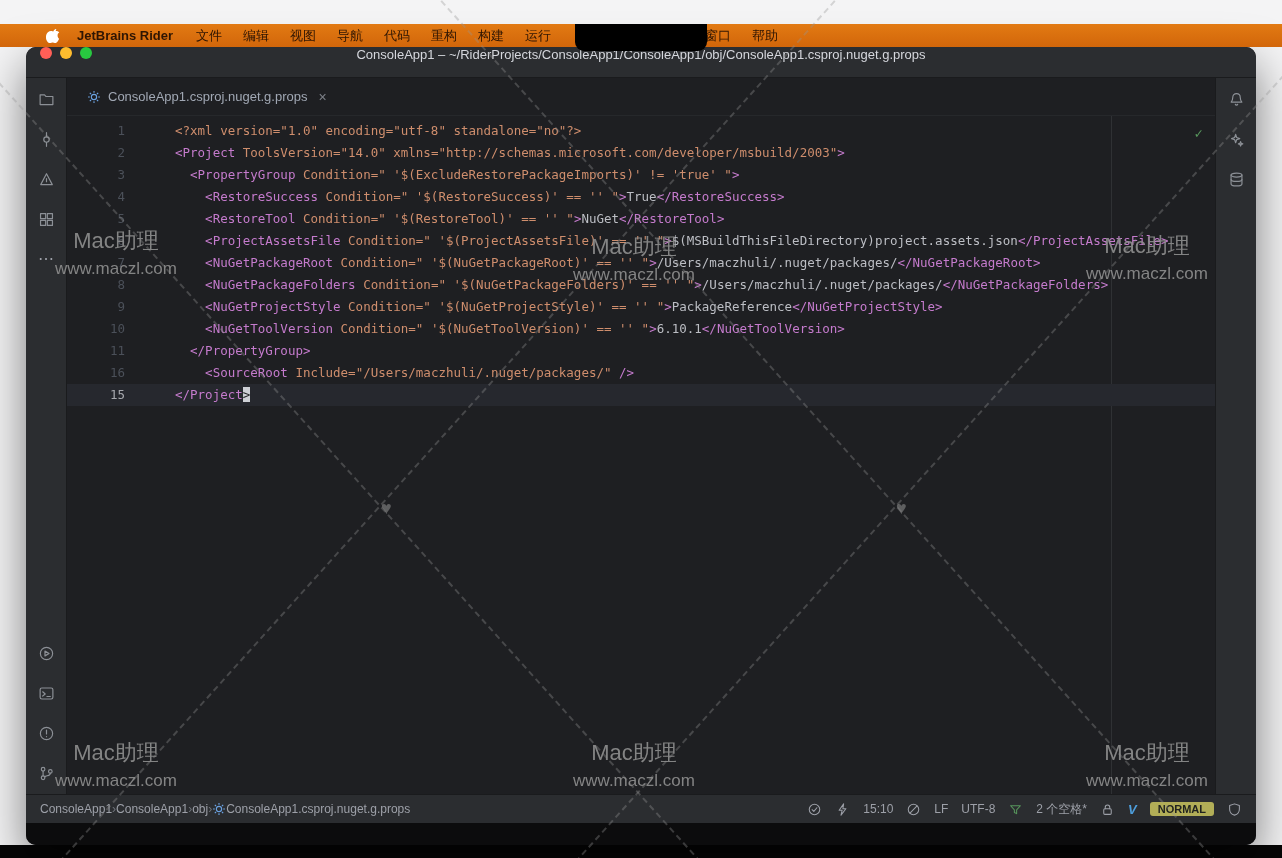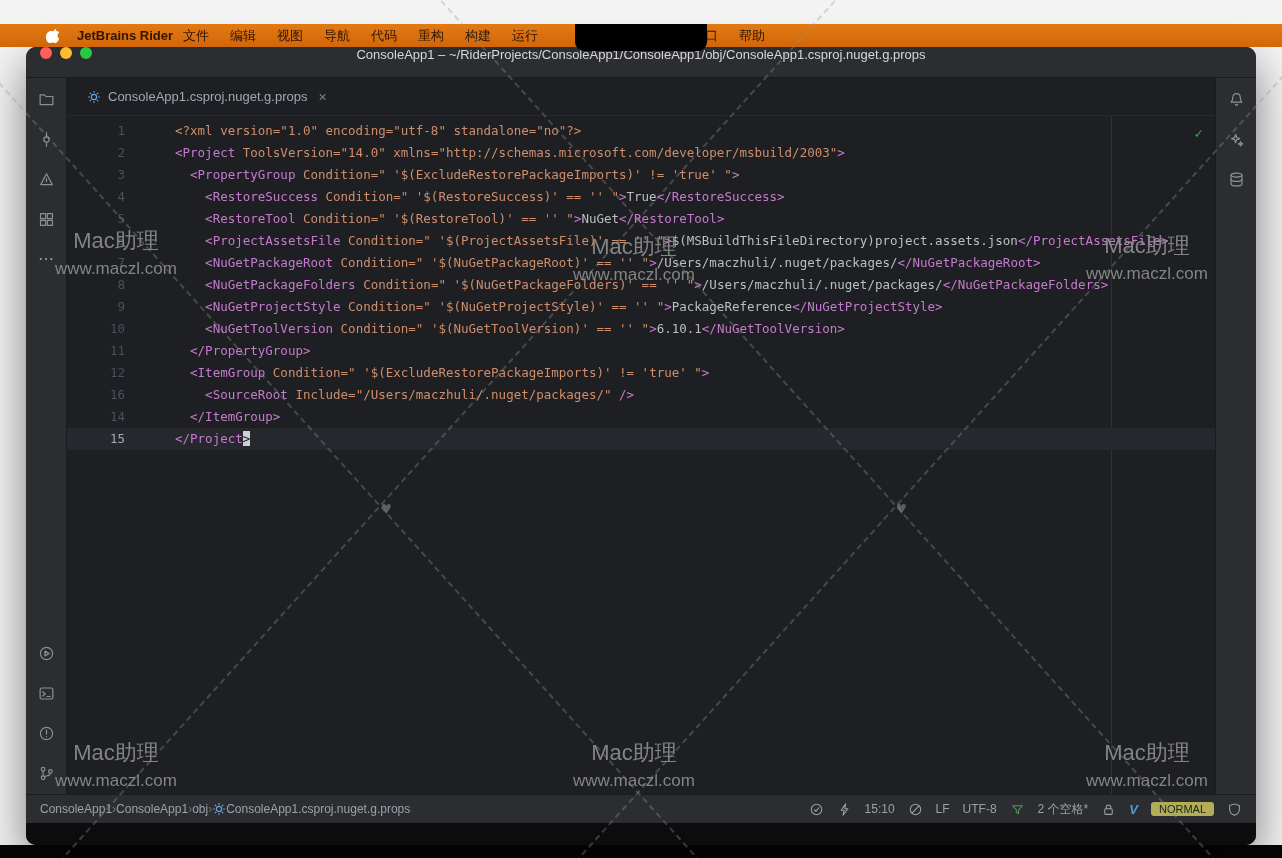--- a/index.html
+++ b/index.html
@@ -1,21 +1,21 @@
 <!DOCTYPE html>
 <html style="--tag: #c57bcd; --attr: #cf8e6d; --text: #bcbec4; --caret-bg: #ced0d6; --green: #57965c; --vim-badge-bg: #b2ae57; --menubar-orange: #d96f0e;"><head>
 <meta charset="utf-8">
 <style>
   html,body{margin:0;padding:0}
   body{width:1282px;height:858px;background:#f4f4f5;font-family:"Liberation Sans",sans-serif;position:relative;overflow:hidden}
 
   
   .menubar{position:absolute;top:24px;left:0;width:100%;height:23px;background:linear-gradient(#e27a13,#d2660a);display:flex;align-items:center;padding:0 0 0 46px;box-sizing:border-box;font-size:13px;color:#2e1503;z-index:5}
   .apple{display:flex;align-items:center;margin-right:16px}
-  .appname{font-weight:bold;margin-right:6px;white-space:nowrap}
+  .appname{font-weight:bold;margin-right:19px;white-space:nowrap}
   .menu-group{display:flex;gap:13px}
   .menu-item{white-space:nowrap;padding:0 4px;cursor:default}
   .menu-spacer{width:146px}
   .notch{position:absolute;left:575px;top:0;width:132px;height:27px;background:#000;border-radius:0 0 9px 9px}
 
   
   .window{position:absolute;left:26px;top:47px;width:1230px;height:798px;background:#1e1f22;border-radius:10px;box-shadow:0 18px 45px rgba(0,0,0,.5);display:flex;flex-direction:column;overflow:hidden;z-index:4}
   .titlebar{height:30px;flex:0 0 auto;background:#2b2d30;border-bottom:1px solid #1a1b1d;display:flex;position:relative}
   .traffic{position:absolute;left:14px;display:flex;gap:8px}
   .dot{width:12px;height:12px;border-radius:50%}
@@ -50,21 +50,21 @@
   .inspection-check{position:absolute;top:6px;right:12px;color:var(--green);font-size:14px;font-weight:bold}
 
   .statusbar{height:28px;flex:0 0 auto;background:#2b2d30;border-top:1px solid #1a1b1d;display:flex;align-items:center;padding:0 14px;color:#9da0a8;font-size:12px}
   .breadcrumbs{display:flex;white-space:nowrap}
   .crumb{cursor:pointer}
   .crumb-sep{color:#6f737a}
   .crumb-icon{display:flex;align-items:center}
   .status-right{margin-left:auto;display:flex;align-items:center;gap:13px}
   .st-icon{display:flex;align-items:center;cursor:pointer}
   .st-text{white-space:nowrap;cursor:pointer}
-  .badge-normal{background:var(--vim-badge-bg);color:#22241f;padding:1px 8px;border-radius:3px;font-weight:normal;font-size:11px;cursor:pointer}
+  .badge-normal{background:var(--vim-badge-bg);color:#22241f;padding:1px 8px;border-radius:3px;font-weight:bold;font-size:11px;cursor:pointer}
   .vim-v{color:#4e9fdd;font-weight:bold;font-style:italic;font-size:13px}
   .bottomstrip{height:22px;flex:0 0 auto;background:#0c0c0d}
 
   .black-bar{position:absolute;left:0;top:845px;width:1282px;height:13px;background:#060606;z-index:3}
 
   
   #wm-layer{position:absolute;inset:0;z-index:50;pointer-events:none}
   .wm{position:absolute;color:#8f8f8f;opacity:.9;text-align:center;line-height:1.4}
   .wm .l1{font-size:22px}
   .wm .l2{font-size:17px}
@@ -187,23 +187,21 @@
             <div class="line"><span class="gutter">2</span><span class="codetext"><span class="sg-t">&lt;Project </span><span class="sg-a">ToolsVersion="14.0" xmlns="http://schemas.microsoft.com/developer/msbuild/2003"</span><span class="sg-t">&gt;</span></span></div>
             <div class="line"><span class="gutter">3</span><span class="codetext"><span class="sg-t">  &lt;PropertyGroup </span><span class="sg-a">Condition=" '$(ExcludeRestorePackageImports)' != 'true' "</span><span class="sg-t">&gt;</span></span></div>
             <div class="line"><span class="gutter">4</span><span class="codetext"><span class="sg-t">    &lt;RestoreSuccess </span><span class="sg-a">Condition=" '$(RestoreSuccess)' == '' "</span><span class="sg-t">&gt;</span><span class="sg-x">True</span><span class="sg-t">&lt;/RestoreSuccess&gt;</span></span></div>
             <div class="line"><span class="gutter">5</span><span class="codetext"><span class="sg-t">    &lt;RestoreTool </span><span class="sg-a">Condition=" '$(RestoreTool)' == '' "</span><span class="sg-t">&gt;</span><span class="sg-x">NuGet</span><span class="sg-t">&lt;/RestoreTool&gt;</span></span></div>
             <div class="line"><span class="gutter">6</span><span class="codetext"><span class="sg-t">    &lt;ProjectAssetsFile </span><span class="sg-a">Condition=" '$(ProjectAssetsFile)' == '' "</span><span class="sg-t">&gt;</span><span class="sg-x">$(MSBuildThisFileDirectory)project.assets.json</span><span class="sg-t">&lt;/ProjectAssetsFile&gt;</span></span></div>
             <div class="line"><span class="gutter">7</span><span class="codetext"><span class="sg-t">    &lt;NuGetPackageRoot </span><span class="sg-a">Condition=" '$(NuGetPackageRoot)' == '' "</span><span class="sg-t">&gt;</span><span class="sg-x">/Users/maczhuli/.nuget/packages/</span><span class="sg-t">&lt;/NuGetPackageRoot&gt;</span></span></div>
             <div class="line"><span class="gutter">8</span><span class="codetext"><span class="sg-t">    &lt;NuGetPackageFolders </span><span class="sg-a">Condition=" '$(NuGetPackageFolders)' == '' "</span><span class="sg-t">&gt;</span><span class="sg-x">/Users/maczhuli/.nuget/packages/</span><span class="sg-t">&lt;/NuGetPackageFolders&gt;</span></span></div>
             <div class="line"><span class="gutter">9</span><span class="codetext"><span class="sg-t">    &lt;NuGetProjectStyle </span><span class="sg-a">Condition=" '$(NuGetProjectStyle)' == '' "</span><span class="sg-t">&gt;</span><span class="sg-x">PackageReference</span><span class="sg-t">&lt;/NuGetProjectStyle&gt;</span></span></div>
             <div class="line"><span class="gutter">10</span><span class="codetext"><span class="sg-t">    &lt;NuGetToolVersion </span><span class="sg-a">Condition=" '$(NuGetToolVersion)' == '' "</span><span class="sg-t">&gt;</span><span class="sg-x">6.10.1</span><span class="sg-t">&lt;/NuGetToolVersion&gt;</span></span></div>
             <div class="line"><span class="gutter">11</span><span class="codetext"><span class="sg-t">  &lt;/PropertyGroup&gt;</span></span></div>
-            <div class="line"><span class="gutter">12</span><span class="codetext"><span class="sg-t">  &lt;ItemGroup </span><span class="sg-a">Condition=" '$(ExcludeRestorePackageImports)' != 'true' "</span><span class="sg-t">&gt;</span></span></div>
             <div class="line"><span class="gutter">16</span><span class="codetext"><span class="sg-t">    &lt;SourceRoot </span><span class="sg-a">Include="/Users/maczhuli/.nuget/packages/"</span><span class="sg-t"> /&gt;</span></span></div>
-            <div class="line"><span class="gutter">14</span><span class="codetext"><span class="sg-t">  &lt;/ItemGroup&gt;</span></span></div>
             <div class="line active"><span class="gutter">15</span><span class="codetext"><span class="sg-t">&lt;/Project</span><span class="sg-c">&gt;</span></span></div>
           </div>
         <span class="inspection-check" id="inspection-slot">✓</span>
       </div>
 
     </div>
 
     <div class="side-toolbar right">
       <span id="rt-icons" style="display:contents"><span class="tb-icon">
             <svg width="17" height="17" viewBox="0 0 20 20" fill="none" stroke="#8c9096" stroke-width="1.4" stroke-linecap="round" stroke-linejoin="round">

